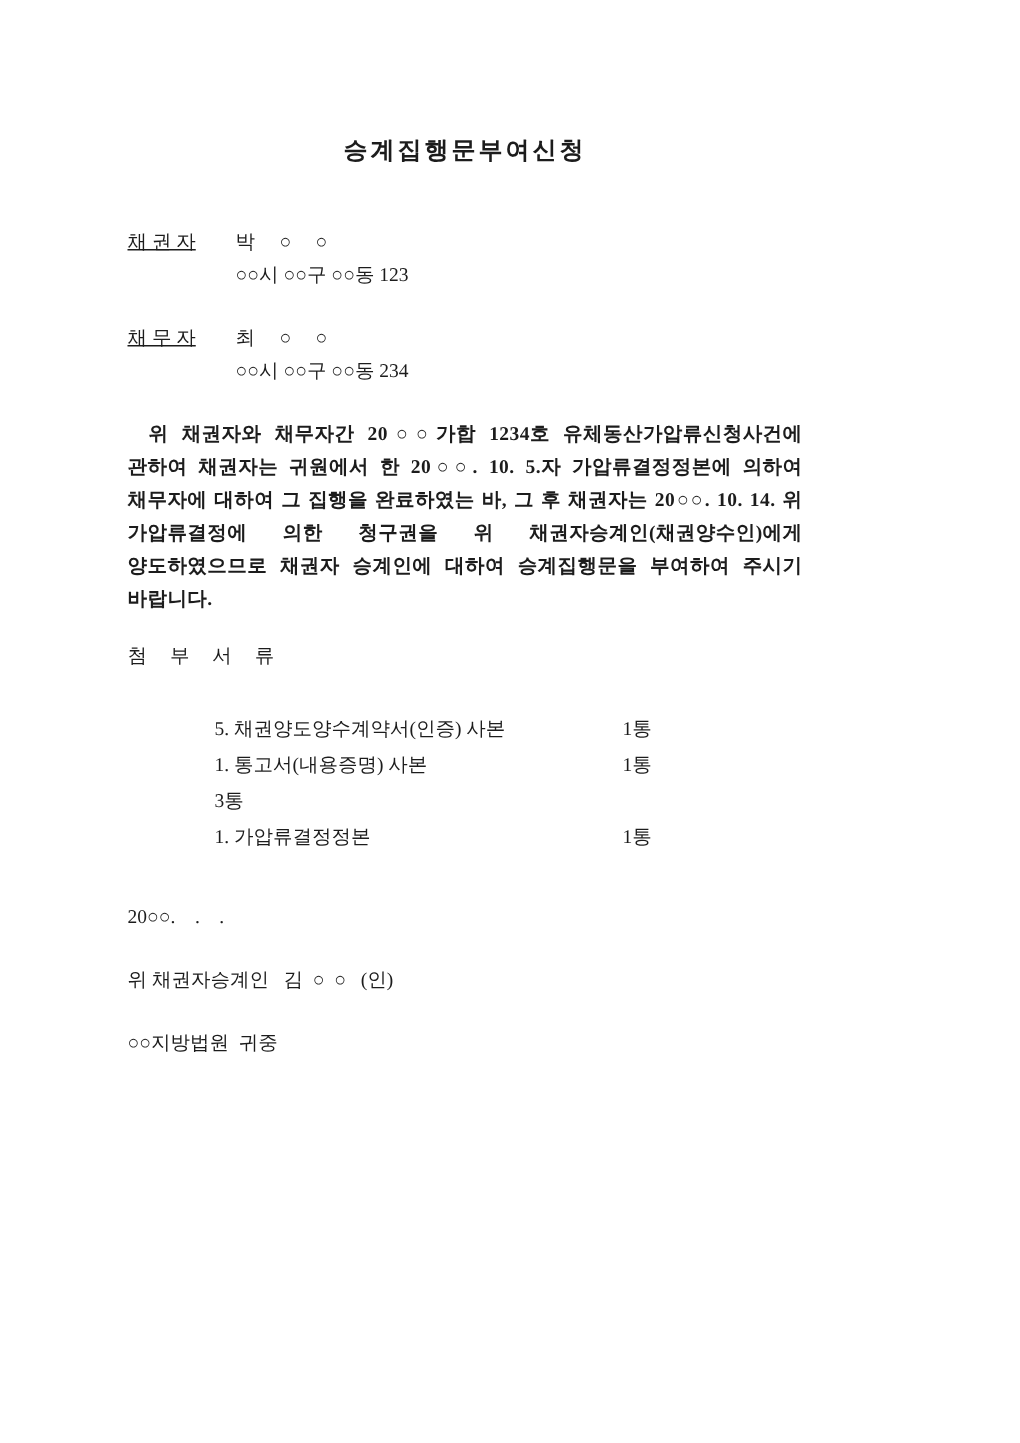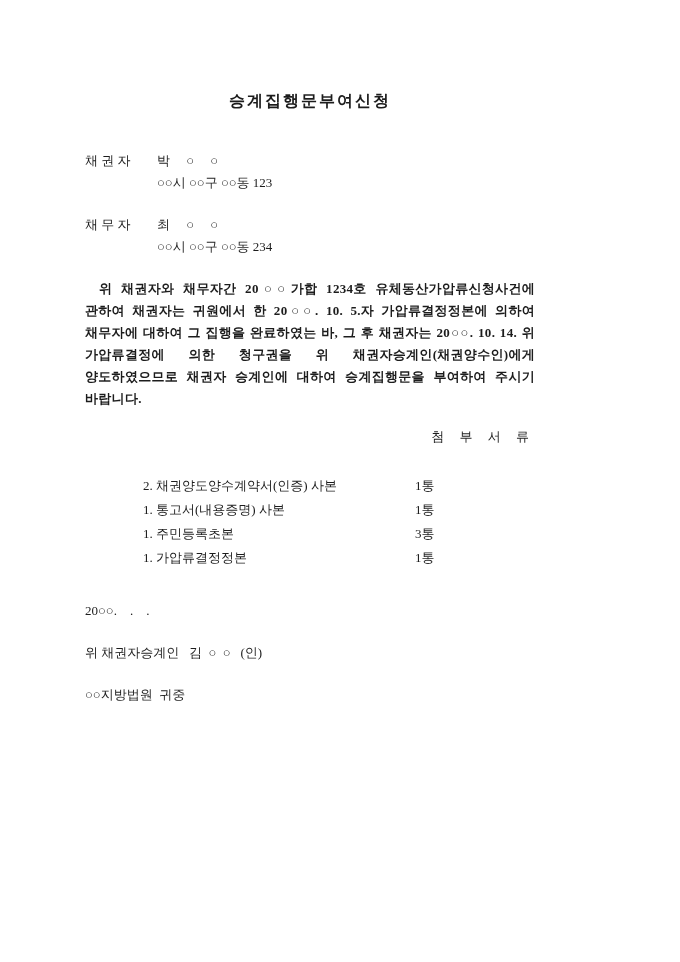--- a/index.html
+++ b/index.html
@@ -24,34 +24,34 @@
   .title {
     text-align: center;
     font-size: 16px;
     font-weight: bold;
     letter-spacing: 2px;
     margin-bottom: 38px;
   }
   .parties { }
   .party { margin-bottom: 20px; }
   .party-row { display: grid; grid-template-columns: 72px 1fr; line-height: 22px; }
-  .party-role { white-space: pre; }
+  .party-role { white-space: pre; text-decoration: underline; }
   .party-role.compact { letter-spacing: -1px; }
   .party-name, .party-address { white-space: pre; }
   .body-text {
     margin-top: 0;
     text-align: justify;
     text-indent: 14px;
     letter-spacing: 0.3px;
     line-height: 22px;
     word-break: keep-all;
     font-weight: bold;
   }
   .attachments-title {
-    text-align: right;
+    text-align: left;
     letter-spacing: 6px;
     margin-top: 16px;
     margin-bottom: 26px;
   }
   .attachments { margin-left: 58px; }
   .attachment-row { display: flex; line-height: 24px; }
   .attachment-label { width: 272px; white-space: pre; }
   .attachment-count { white-space: pre; }
   .doc-date {
     text-align: left;
@@ -101,29 +101,28 @@
 
 
   </div>
 
   <p class="body-text">위 채권자와 채무자간 20○○가합 1234호 유체동산가압류신청사건에 관하여 채권자는 귀원에서 한 20○○. 10. 5.자 가압류결정정본에 의하여 채무자에 대하여 그 집행을 완료하였는 바, 그 후 채권자는 20○○. 10. 14. 위 가압류결정에 의한 청구권을 위 채권자승계인(채권양수인)에게 양도하였으므로 채권자 승계인에 대하여 승계집행문을 부여하여 주시기 바랍니다.</p>
 
   <div class="attachments-title">첨 부 서 류</div>
 
   <div class="attachments">
     <div class="attachment-row">
-      <span class="attachment-label">2. 채권양도양수계약서(인증) 사본</span>
+      <span class="attachment-label">5. 채권양도양수계약서(인증) 사본</span>
       <span class="attachment-count">1통</span>
     </div>
     <div class="attachment-row">
       <span class="attachment-label">1. 통고서(내용증명) 사본</span>
       <span class="attachment-count">1통</span>
     </div>
     <div class="attachment-row">
-      <span class="attachment-label">1. 주민등록초본</span>
       <span class="attachment-count">3통</span>
     </div>
     <div class="attachment-row">
       <span class="attachment-label">1. 가압류결정정본</span>
       <span class="attachment-count">1통</span>
     </div>
   </div>
 
   <div class="doc-date">20○○.    .    .</div>
 

